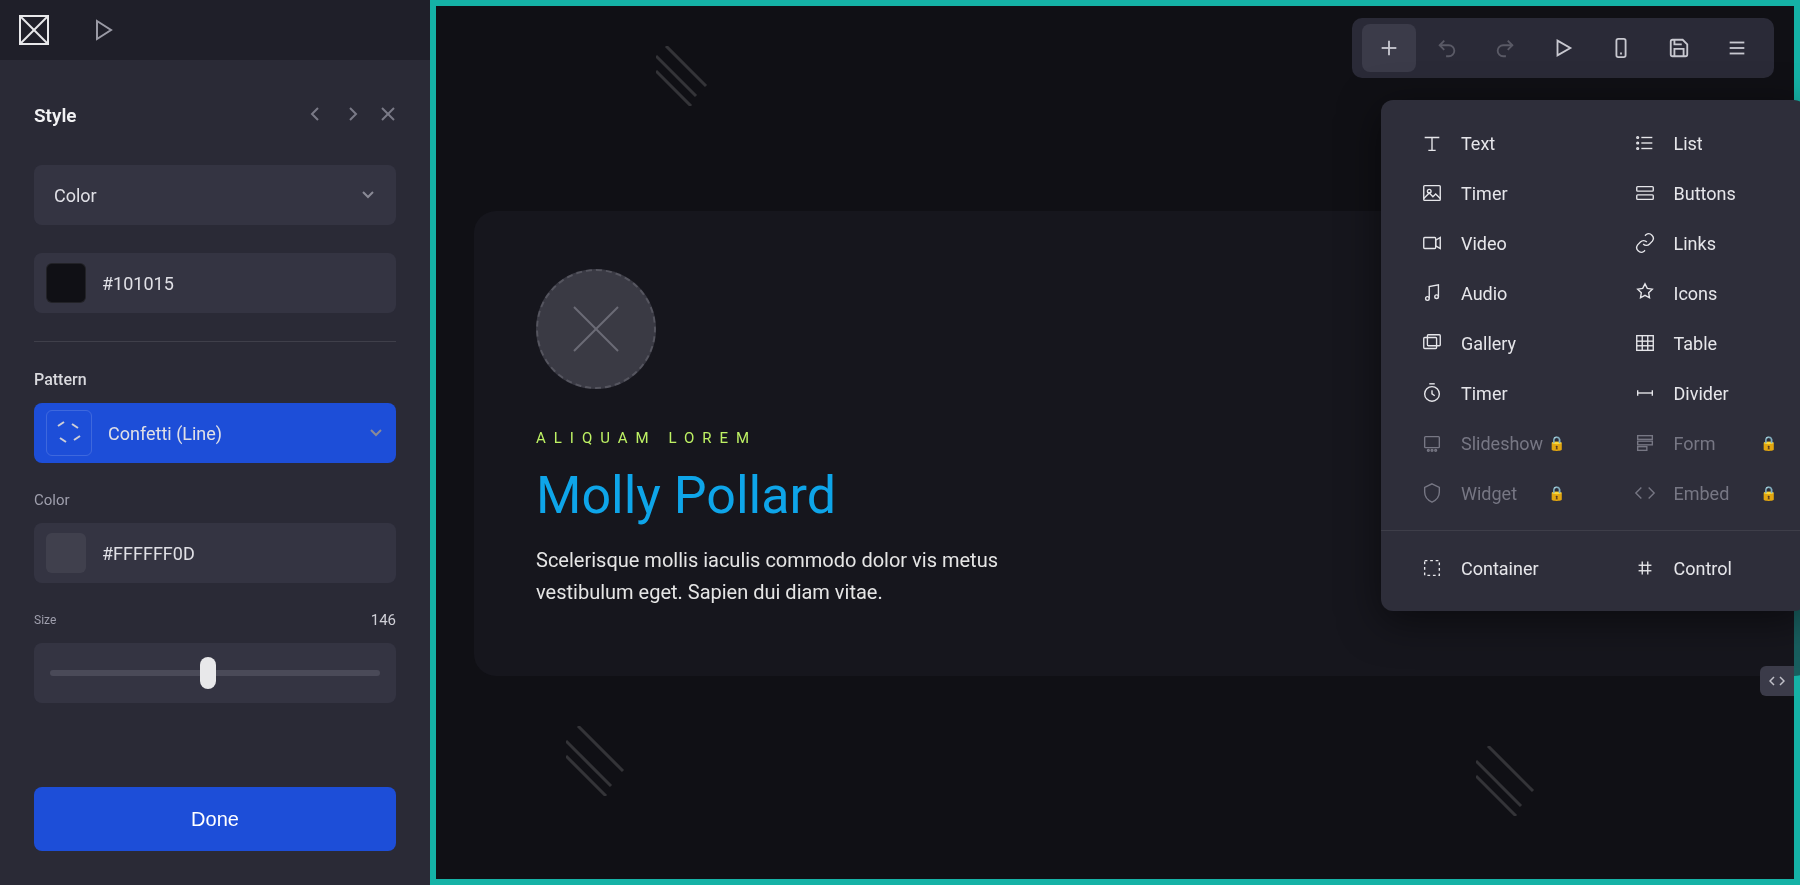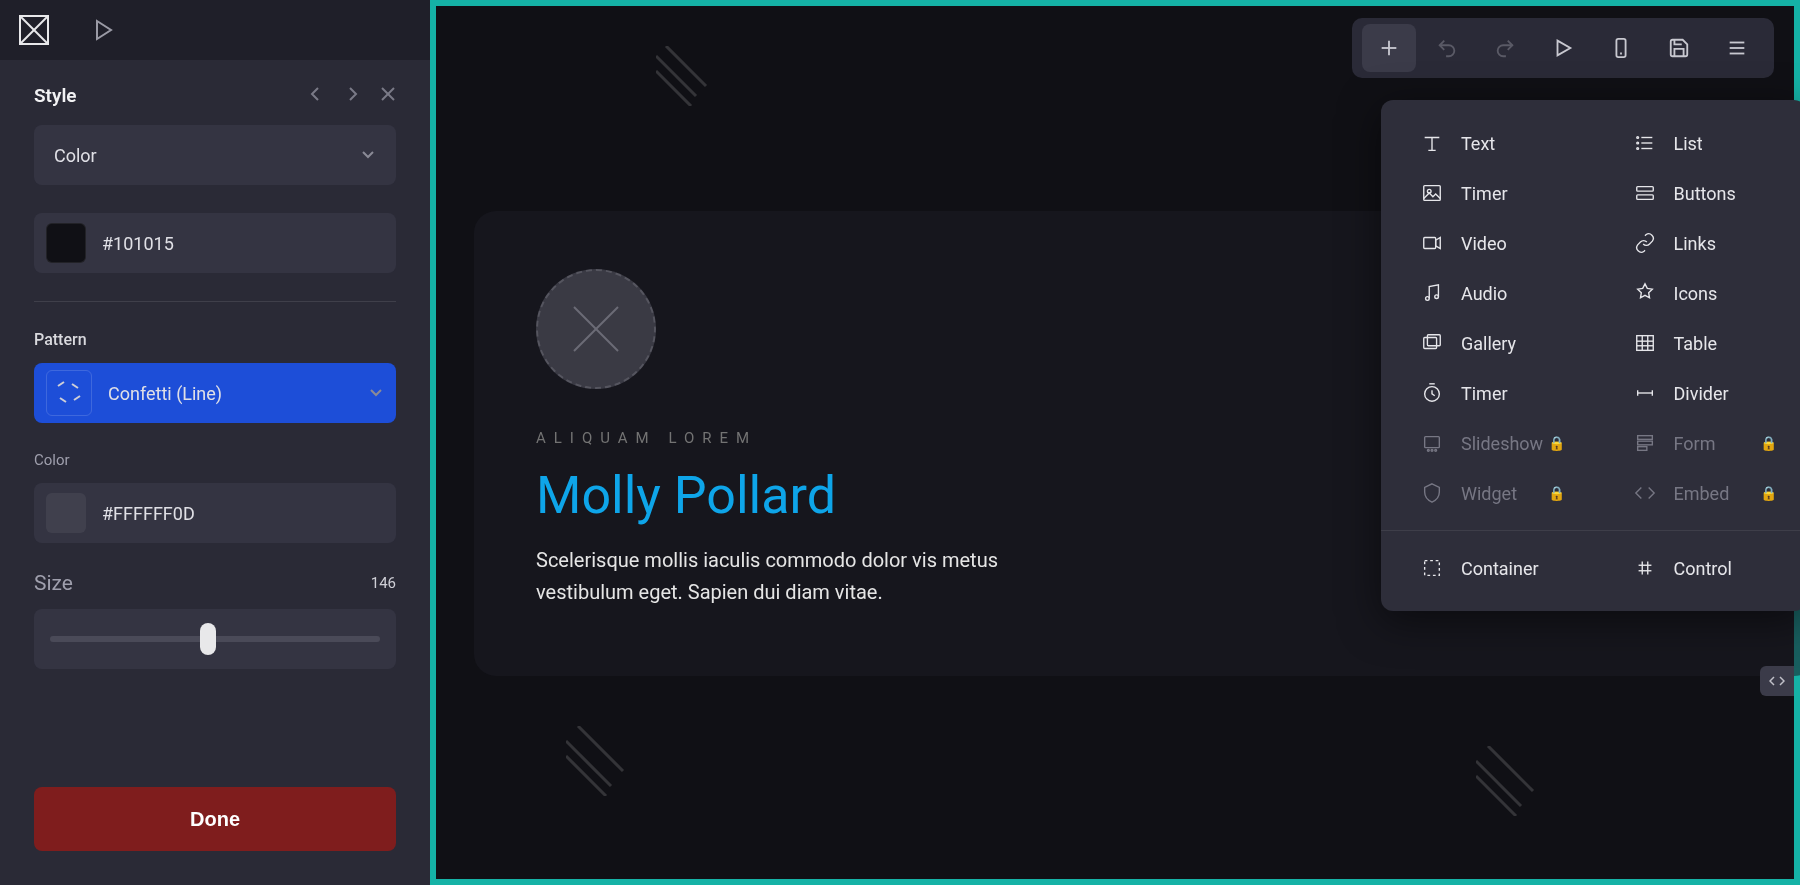--- a/index.html
+++ b/index.html
@@ -1,20 +1,20 @@
 <!DOCTYPE html>
 <html><head>
 <meta charset="utf-8">
 <style>
   * { box-sizing: border-box; margin: 0; padding: 0; }
   html, body { width: 1800px; height: 885px; overflow: hidden; font-family: -apple-system, BlinkMacSystemFont, "Segoe UI", Roboto, sans-serif; background: #101015; color: #e8e8ea; }
   .app { display: flex; width: 100%; height: 100%; }
 
   
-  .sidebar { width: 430px; height: 100%; background: #2a2a36; display: flex; flex-direction: column; }
+  .sidebar { width: 430px; height: 100%; background: #2a2a36; display: flex; flex-direction: column; gap: 20px; }
   .sidebar-top { height: 60px; background: #1f1f29; display: flex; align-items: center; padding: 0 18px; gap: 42px; }
   .logo-box { width: 32px; height: 32px; display:flex; align-items:center; justify-content:center; }
   .play-top { width: 24px; height: 24px; display:flex; align-items:center; justify-content:center; color:#9a9aa5; }
   .panel-head { display: flex; align-items: center; justify-content: space-between; padding: 24px 34px 18px; }
   .panel-title { font-size: 19px; font-weight: 600; color: #f2f2f4; }
   .panel-nav { display: flex; gap: 20px; color: #7a7a87; }
   .panel-nav svg { width: 16px; height: 16px; cursor: pointer; }
   .panel-body { padding: 0 34px; flex: 1; overflow-y: auto; }
   .field-block { margin-bottom: 28px; }
   .field-label { font-size: 16px; color: #d9d9de; margin-bottom: 14px; font-weight: 500; }
@@ -23,27 +23,27 @@
   .select-row .chev { color: #8a8a96; }
   .color-row { background: #343442; border-radius: 8px; height: 60px; display: flex; align-items: center; padding: 0 12px; gap: 16px; font-size: 18px; color: #e0e0e6; }
   .swatch { width: 40px; height: 40px; border-radius: 6px; border: 1px solid rgba(255,255,255,0.08); }
   .swatch.black { background: #101015; }
   .swatch.trans { background: #fff; opacity: 0.06; }
   .pattern-row { background: #1d4ed8; border-radius: 8px; height: 60px; display: flex; align-items: center; padding: 0 12px; gap: 16px; font-size: 18px; color: #e0e0e6; cursor: pointer; }
   .pattern-swatch { width: 46px; height: 46px; border-radius: 6px; border: 1px solid rgba(255,255,255,0.15); display:flex; align-items:center; justify-content:center; }
   .pattern-row .chev { margin-left: auto; color: #8a8a96; }
   .divider { border: none; border-top: 1px solid rgba(255,255,255,0.1); margin: 4px 0 28px; }
   .size-row { display: flex; align-items: center; justify-content: space-between; margin-bottom: 14px; }
-  .size-row .lbl { font-size: 21px; color: #9f9fad; }
+  .size-row .lbl { font-size: 12px; color: #9f9fad; }
   .size-row .val { font-size: 15px; color: #cfcfd6; }
   .slider-wrap { background: #343442; border-radius: 8px; height: 60px; display: flex; align-items: center; padding: 0 16px; }
   .slider-track { position: relative; height: 6px; width: 100%; background: #4a4a58; border-radius: 3px; }
   .slider-thumb { position: absolute; top: 50%; transform: translate(-50%, -50%); width: 16px; height: 32px; background: #e8e8ea; border-radius: 8px; }
   .sidebar-footer { padding: 26px 34px 34px; }
-  .done-btn { width: 100%; height: 64px; border: none; border-radius: 8px; background: #7f1d1d; color: #fff; font-size: 20px; font-weight: 700; cursor: pointer; }
+  .done-btn { width: 100%; height: 64px; border: none; border-radius: 8px; background: #1d4ed8; color: #fff; font-size: 20px; font-weight: 400; cursor: pointer; }
 
   
   .canvas-wrap { flex: 1; height: 100%; position: relative; border: 6px solid #15b2a6; border-left-width: 6px; background: #101015; }
 
   
   .bg-pattern { position:absolute; inset:0; pointer-events:none; }
   .bg-pattern svg { position:absolute; opacity:0.15; }
 
   
   .toolbar { position: absolute; top: 12px; right: 20px; height: 60px; background: #2a2a37; border-radius: 10px; display: flex; align-items: center; padding: 0 10px; gap: 4px; }
@@ -57,21 +57,21 @@
   .pop-grid { display: grid; grid-template-columns: 1fr 1fr; }
   .pop-item { display: flex; align-items: center; gap: 18px; padding: 14px 40px; font-size: 18px; color: #e6e6ea; cursor: pointer; position: relative; }
   .pop-item.disabled { color: #777784; cursor: default; }
   .pop-item .pi-icon { width: 22px; height: 22px; display:flex; align-items:center; justify-content:center; color: inherit; flex-shrink:0; }
   .pop-item .lock { position: absolute; right: 28px; color: #d4b93e; font-size: 14px;}
   .pop-sep { border: none; border-top: 1px solid rgba(255,255,255,0.08); margin: 12px 0; grid-column: 1 / -1; }
 
   
   .card { position: absolute; top: 205px; left: 38px; width: 1342px; height: 465px; background: rgba(28,28,36,0.55); border-radius: 22px; padding: 58px 62px; }
   .avatar-ph { width: 120px; height: 120px; border-radius: 50%; border: 2px dashed #55555f; background: #3a3a44; display:flex; align-items:center; justify-content:center; margin-bottom: 40px;}
-  .eyebrow { font-size: 15px; letter-spacing: 8px; color: #737373; margin-bottom: 18px; text-transform: uppercase; }
+  .eyebrow { font-size: 15px; letter-spacing: 8px; color: #bef264; margin-bottom: 18px; text-transform: uppercase; }
   .headline { font-size: 52px; font-weight: 400; color: #0ea5e9; margin-bottom: 18px; }
   .bodycopy { font-size: 20px; line-height: 1.6; color: #e5e5e5; max-width: 520px; }
 
   .devtools-tab { position:absolute; right:0; top: 660px; width:34px; height:30px; background:#3b3b49; border-top-left-radius:6px; border-bottom-left-radius:6px; display:flex; align-items:center; justify-content:center; color:#c0c0c8; font-size:13px;}
 </style>
 </head>
 <body>
 
 <div class="app">
 

